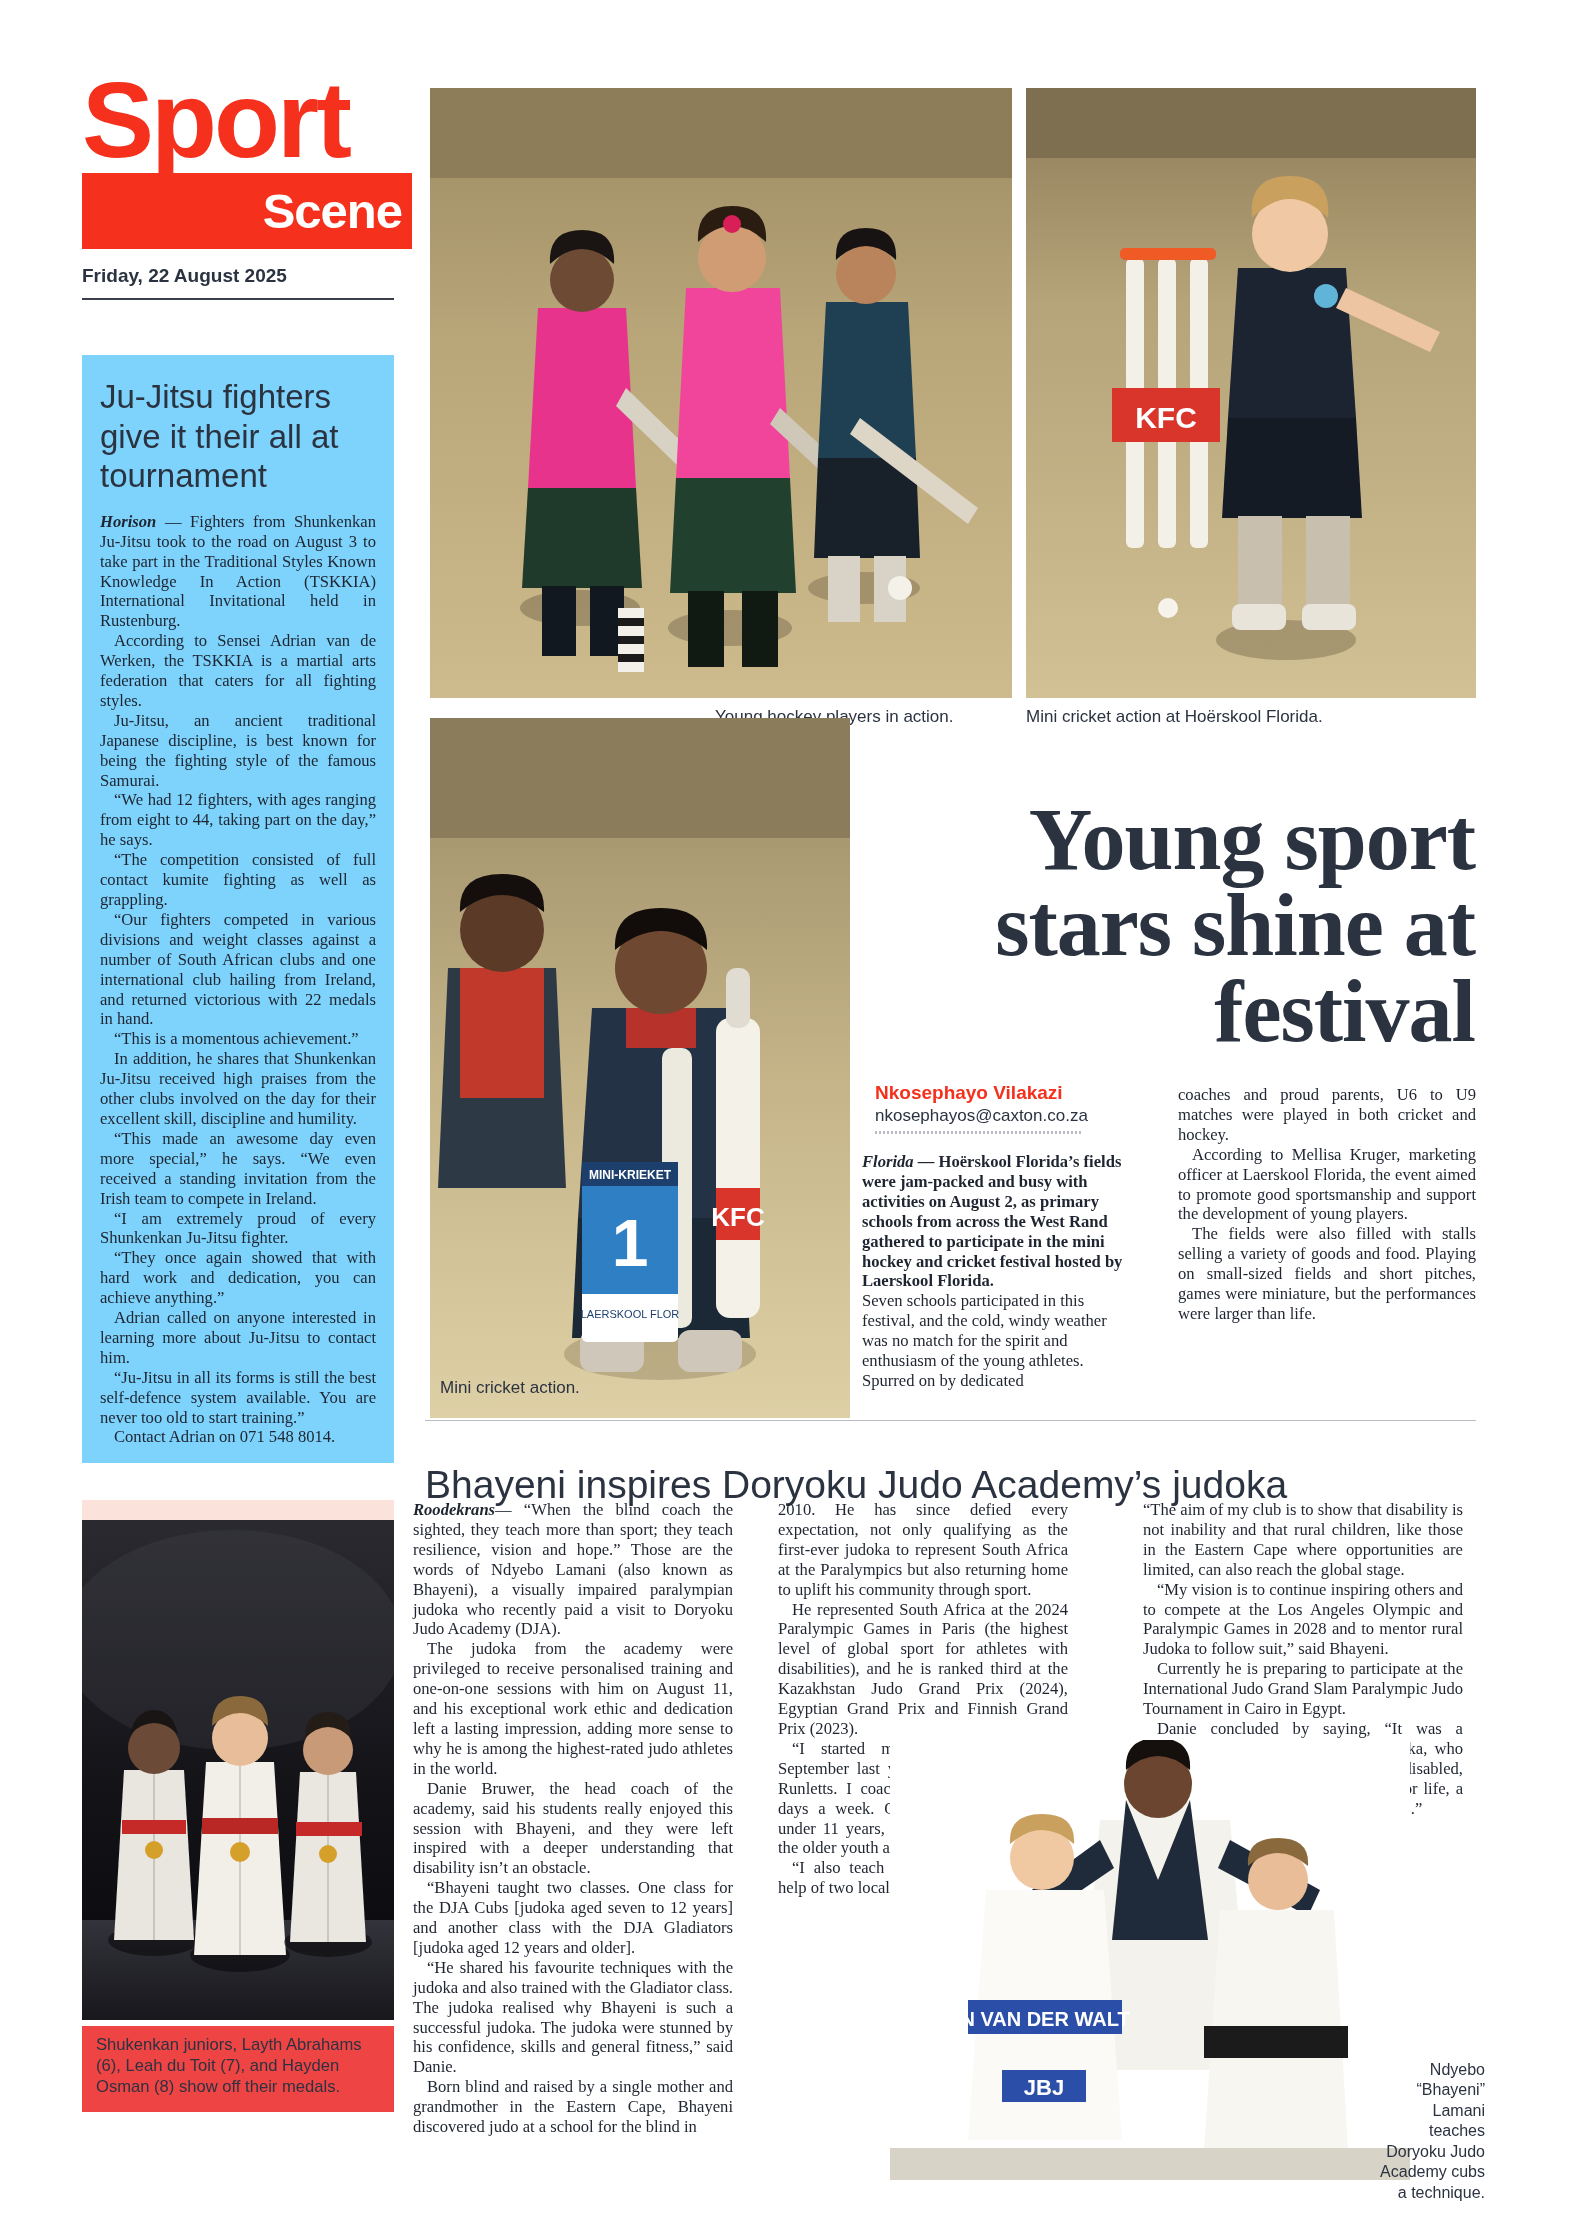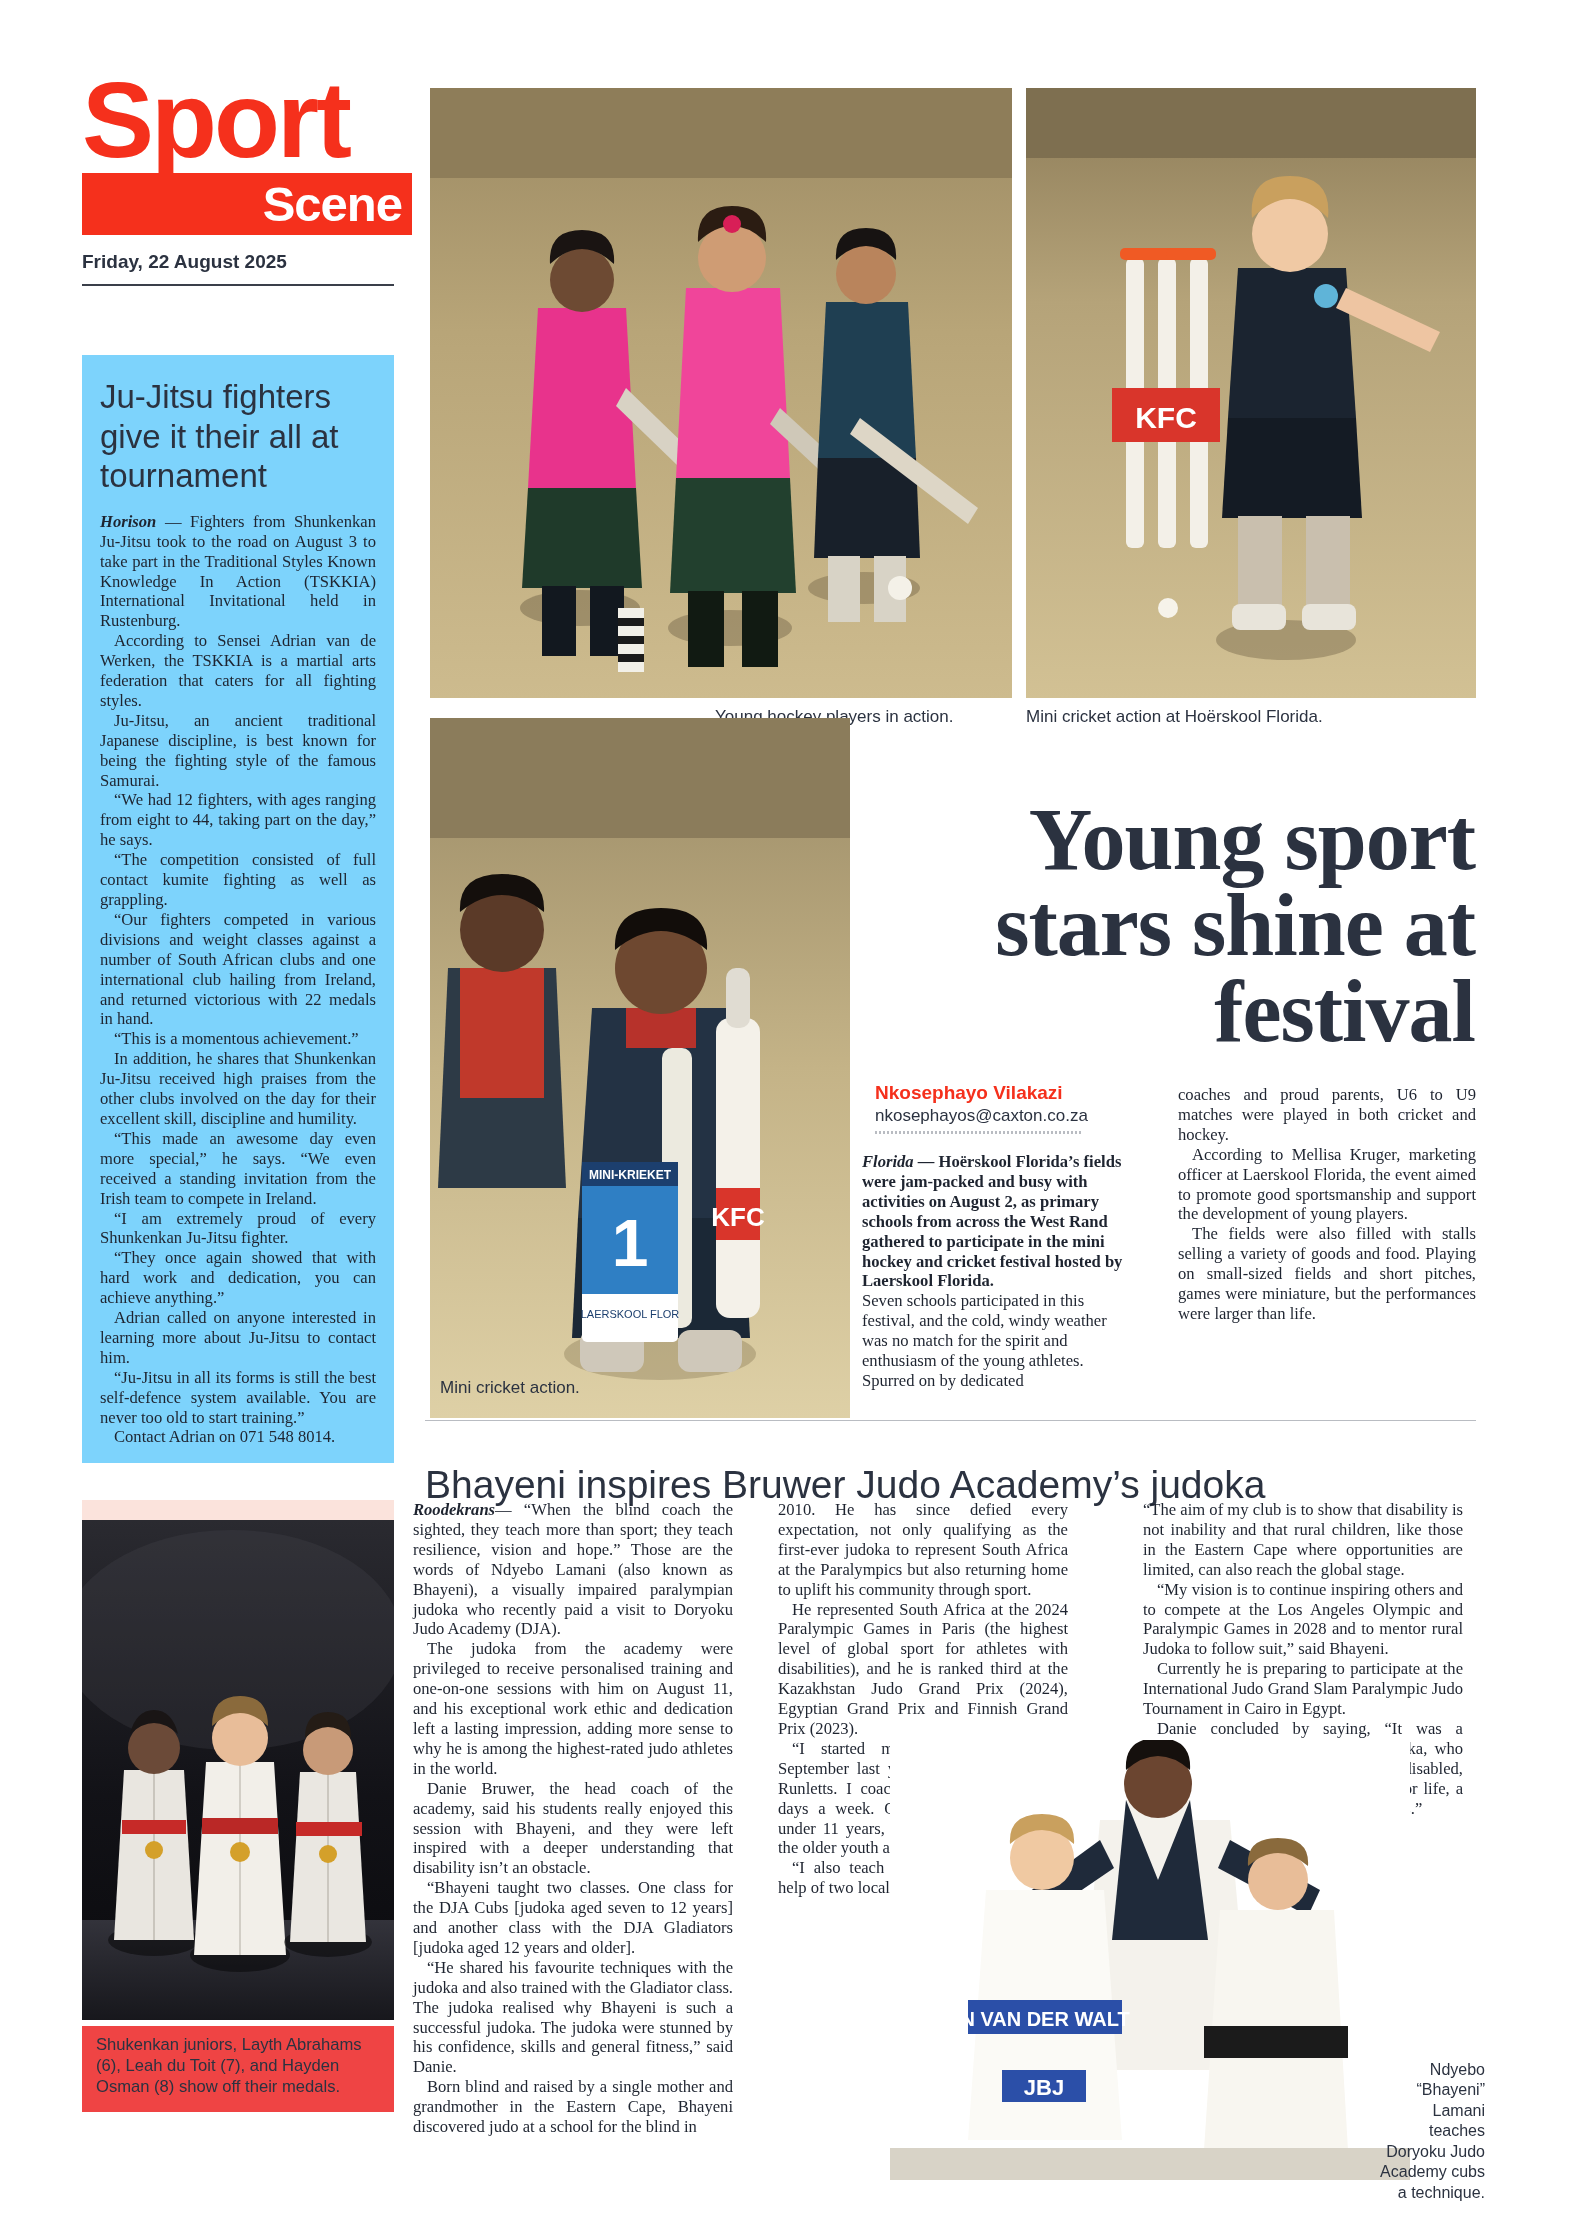--- a/index.html
+++ b/index.html
@@ -15,21 +15,21 @@
   .page { position: relative; width: 1572px; height: 2224px; }
 
   
   .masthead { position: absolute; left: 82px; top: 70px; width: 330px; }
   .mast-sport {
     font-family: "Liberation Sans", sans-serif;
     font-weight: bold; font-size: 108px; line-height: 0.92;
     color: #f5301c; letter-spacing: -3px; margin: 0;
   }
   .mast-scene-bar {
-    background: #f5301c; height: 62px; margin-top: 4px;
+    background: #f5301c; height: 76px; margin-top: 4px;
     display: flex; align-items: center; justify-content: flex-end;
     padding-right: 10px;
   }
   .mast-scene {
     font-family: "Liberation Sans", sans-serif;
     font-weight: bold; font-size: 49px; color: #ffffff;
     letter-spacing: -1px; line-height: 1;
   }
   .mast-date {
     font-family: "Liberation Sans", sans-serif;
@@ -420,21 +420,21 @@
     <p>Spurred on by dedicated</p>
   </div>
 
   <div class="ms-col-b">
     <p class="first">coaches and proud parents, U6 to U9 matches were played in both cricket and hockey.</p>
     <p>According to Mellisa Kruger, marketing officer at Laerskool Florida, the event aimed to promote good sportsmanship and support the development of young players.</p>
     <p>The fields were also filled with stalls selling a variety of goods and food. Playing on small-sized fields and short pitches, games were miniature, but the performances were larger than life.</p>
   </div>
 
   <div class="judo-rule"></div>
-  <h2 class="judo-head">Bhayeni inspires Bruwer Judo Academy’s judoka</h2>
+  <h2 class="judo-head">Bhayeni inspires Doryoku Judo Academy’s judoka</h2>
 
   <div class="judo-cols">
     <div class="judo-col jc1">
       <p class="first"><b><i>Roodekrans</i></b><span>— “When the blind coach the sighted, they teach more than sport; they teach resilience, vision and hope.” Those are the words of Ndyebo Lamani (also known as Bhayeni), a visually impaired paralympian judoka who recently paid a visit to Doryoku Judo Academy (DJA).</span></p>
       <p>The judoka from the academy were privileged to receive personalised training and one-on-one sessions with him on August 11, and his exceptional work ethic and dedication left a lasting impression, adding more sense to why he is among the highest-rated judo athletes in the world.</p>
       <p>Danie Bruwer, the head coach of the academy, said his students really enjoyed this session with Bhayeni, and they were left inspired with a deeper understanding that disability isn’t an obstacle.</p>
       <p>“Bhayeni taught two classes. One class for the DJA Cubs [judoka aged seven to 12 years] and another class with the DJA Gladiators [judoka aged 12 years and older].</p>
       <p>“He shared his favourite techniques with the judoka and also trained with the Gladiator class. The judoka realised why Bhayeni is such a successful judoka. The judoka were stunned by his confidence, skills and general fitness,” said Danie.</p>
       <p>Born blind and raised by a single mother and grandmother in the Eastern Cape, Bhayeni discovered judo at a school for the blind in</p>
     </div>

